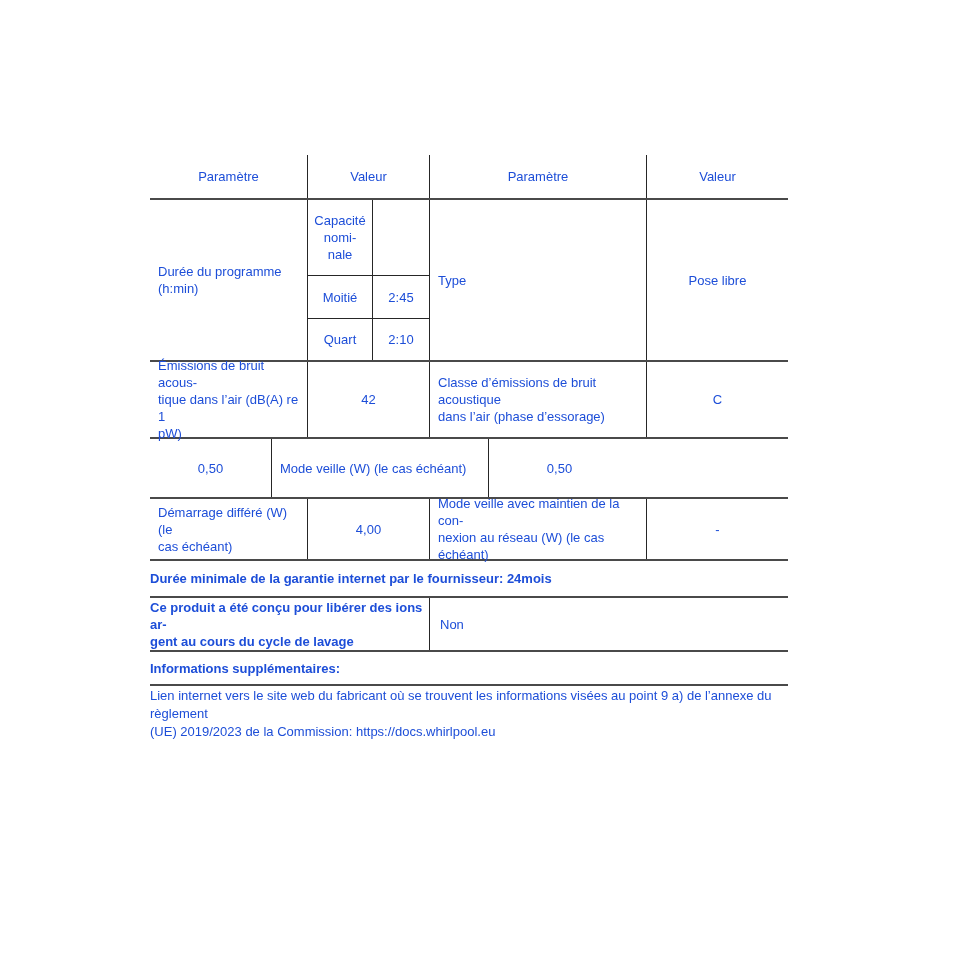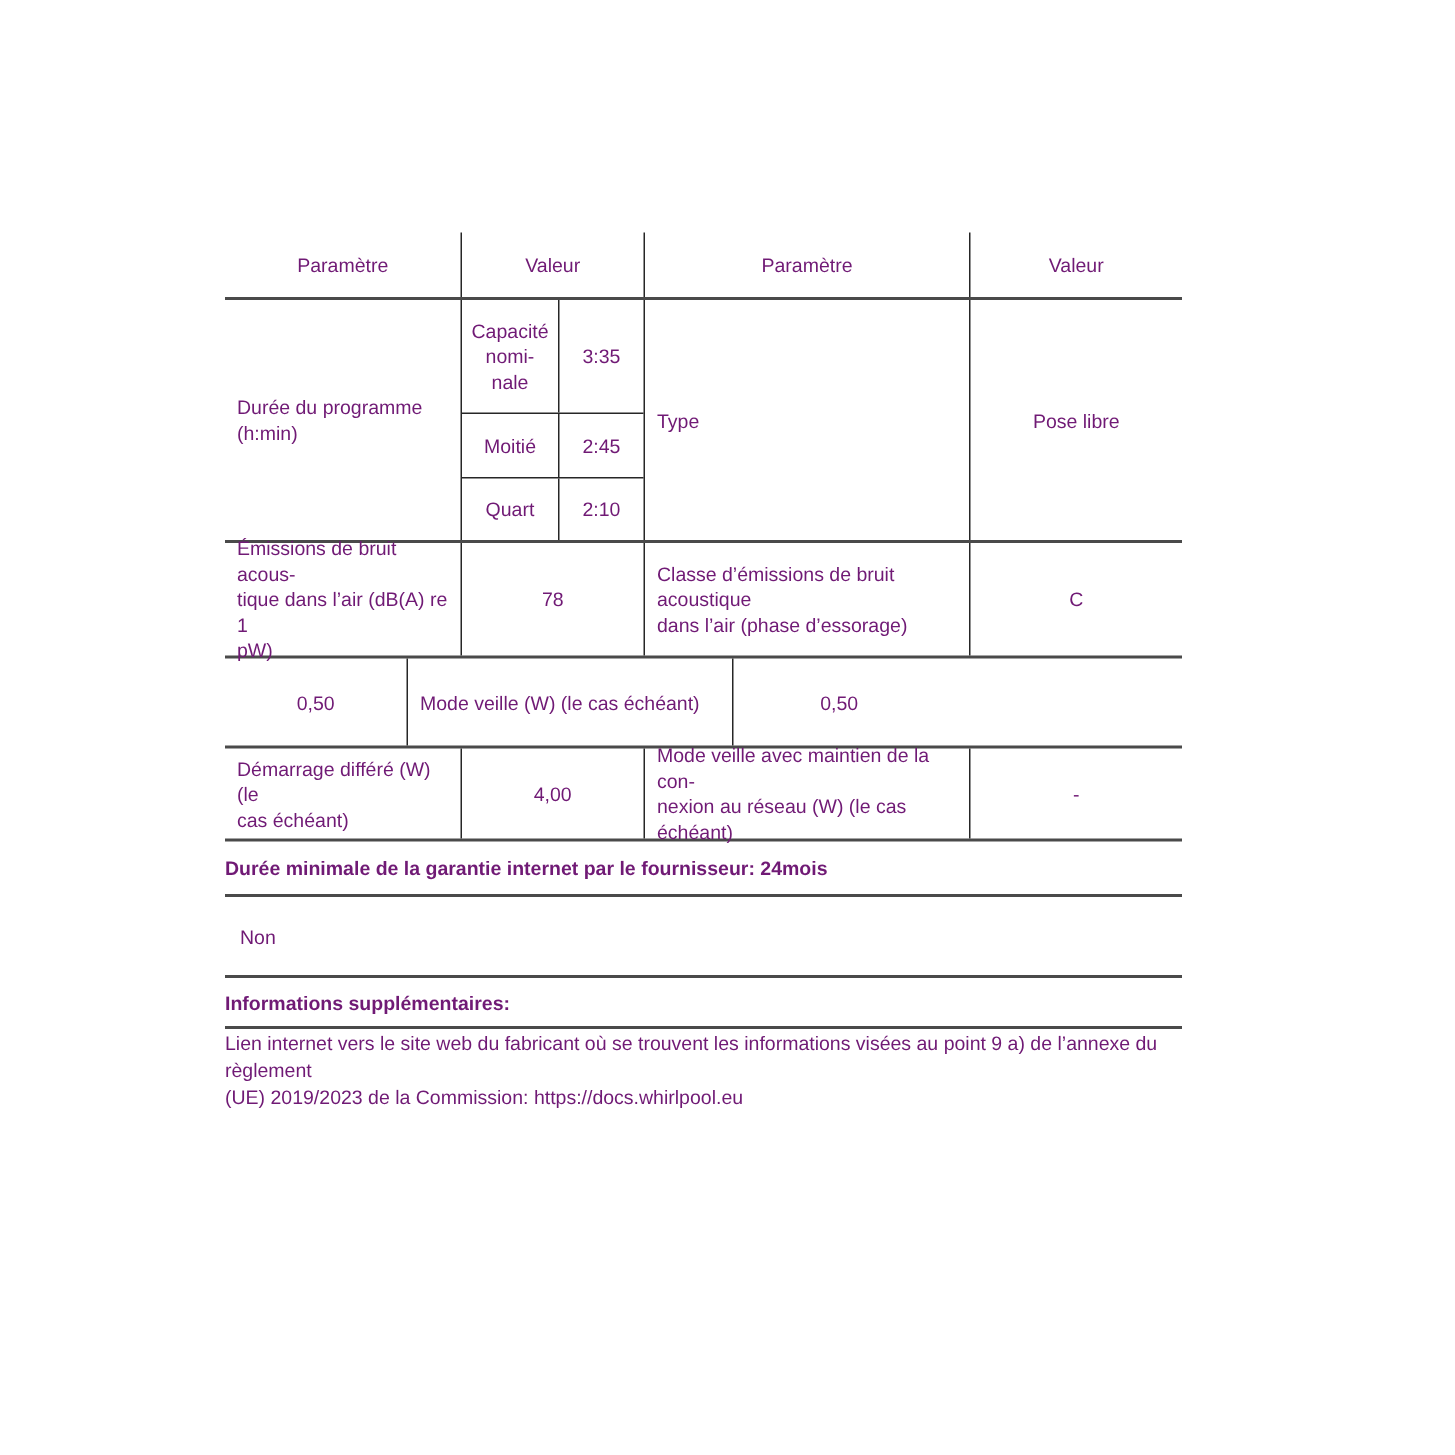--- a/index.html
+++ b/index.html
@@ -6,21 +6,21 @@
     margin: 0;
     padding: 0;
     background: #ffffff;
   }
   .page {
     position: relative;
     width: 970px;
     height: 970px;
     background: #ffffff;
     font-family: "Liberation Sans", sans-serif;
-    color: #701a75;
+    color: #1d4ed8;
     overflow: hidden;
   }
   .doc {
     position: absolute;
     left: 150px;
     top: 155px;
     width: 638px;
     font-size: 13px;
     line-height: 17px;
   }
@@ -67,40 +67,39 @@
       </div>
 
       <div class="row hline" style="height:160px">
         <div class="cell c1 vline vcenter padl prewrap">Durée du programme
 (h:min)</div>
         <div class="cell c2 vline subcol">
           <div class="subrow subhline" style="height:78px">
             <div class="sublabel center prewrap">Capacité
 nomi-
 nale</div>
-            <div class="subval center">3:35</div>
           </div>
           <div class="subrow subhline" style="height:44px">
             <div class="sublabel center">Moitié</div>
             <div class="subval center">2:45</div>
           </div>
           <div class="subrow" style="height:42px">
             <div class="sublabel center">Quart</div>
             <div class="subval center">2:10</div>
           </div>
         </div>
         <div class="cell c3 vline vcenter padl">Type</div>
         <div class="cell c4 center">Pose libre</div>
       </div>
 
       <div class="row hline" style="height:75px">
         <div class="cell c1 vline vcenter padl prewrap">Émissions de bruit acous-
 tique dans l’air (dB(A) re 1
 pW)</div>
-        <div class="cell c2 vline center">78</div>
+        <div class="cell c2 vline center">42</div>
         <div class="cell c3 vline vcenter padl prewrap">Classe d’émissions de bruit acoustique
 dans l’air (phase d’essorage)</div>
         <div class="cell c4 center">C</div>
       </div>
 
       <div class="row hline" style="height:58px">
         <div class="cell c2 vline center">0,50</div>
         <div class="cell c3 vline vcenter padl prewrap">Mode veille (W) (le cas échéant)</div>
         <div class="cell c4 center">0,50</div>
       </div>
@@ -111,20 +110,22 @@
         <div class="cell c2 vline center">4,00</div>
         <div class="cell c3 vline vcenter padl prewrap">Mode veille avec maintien de la con-
 nexion au réseau (W) (le cas échéant)</div>
         <div class="cell c4 center">-</div>
       </div>
     </div>
 
     <div class="band hline" style="height:37px">Durée minimale de la garantie internet par le fournisseur: 24mois</div>
 
     <div class="row hline" style="height:52px">
+      <div class="cell silver-label vline vcenter padl prewrap" style="padding-left:0">Ce produit a été conçu pour libérer des ions ar-
+gent au cours du cycle de lavage</div>
       <div class="cell silver-value vcenter">Non</div>
     </div>
 
     <div class="band hline" style="height:34px">Informations supplémentaires:</div>
 
     <div class="paragraph">Lien internet vers le site web du fabricant où se trouvent les informations visées au point 9 a) de l’annexe du règlement
 (UE) 2019/2023 de la Commission: https://docs.whirlpool.eu</div>
 
   </div>
 </div>

